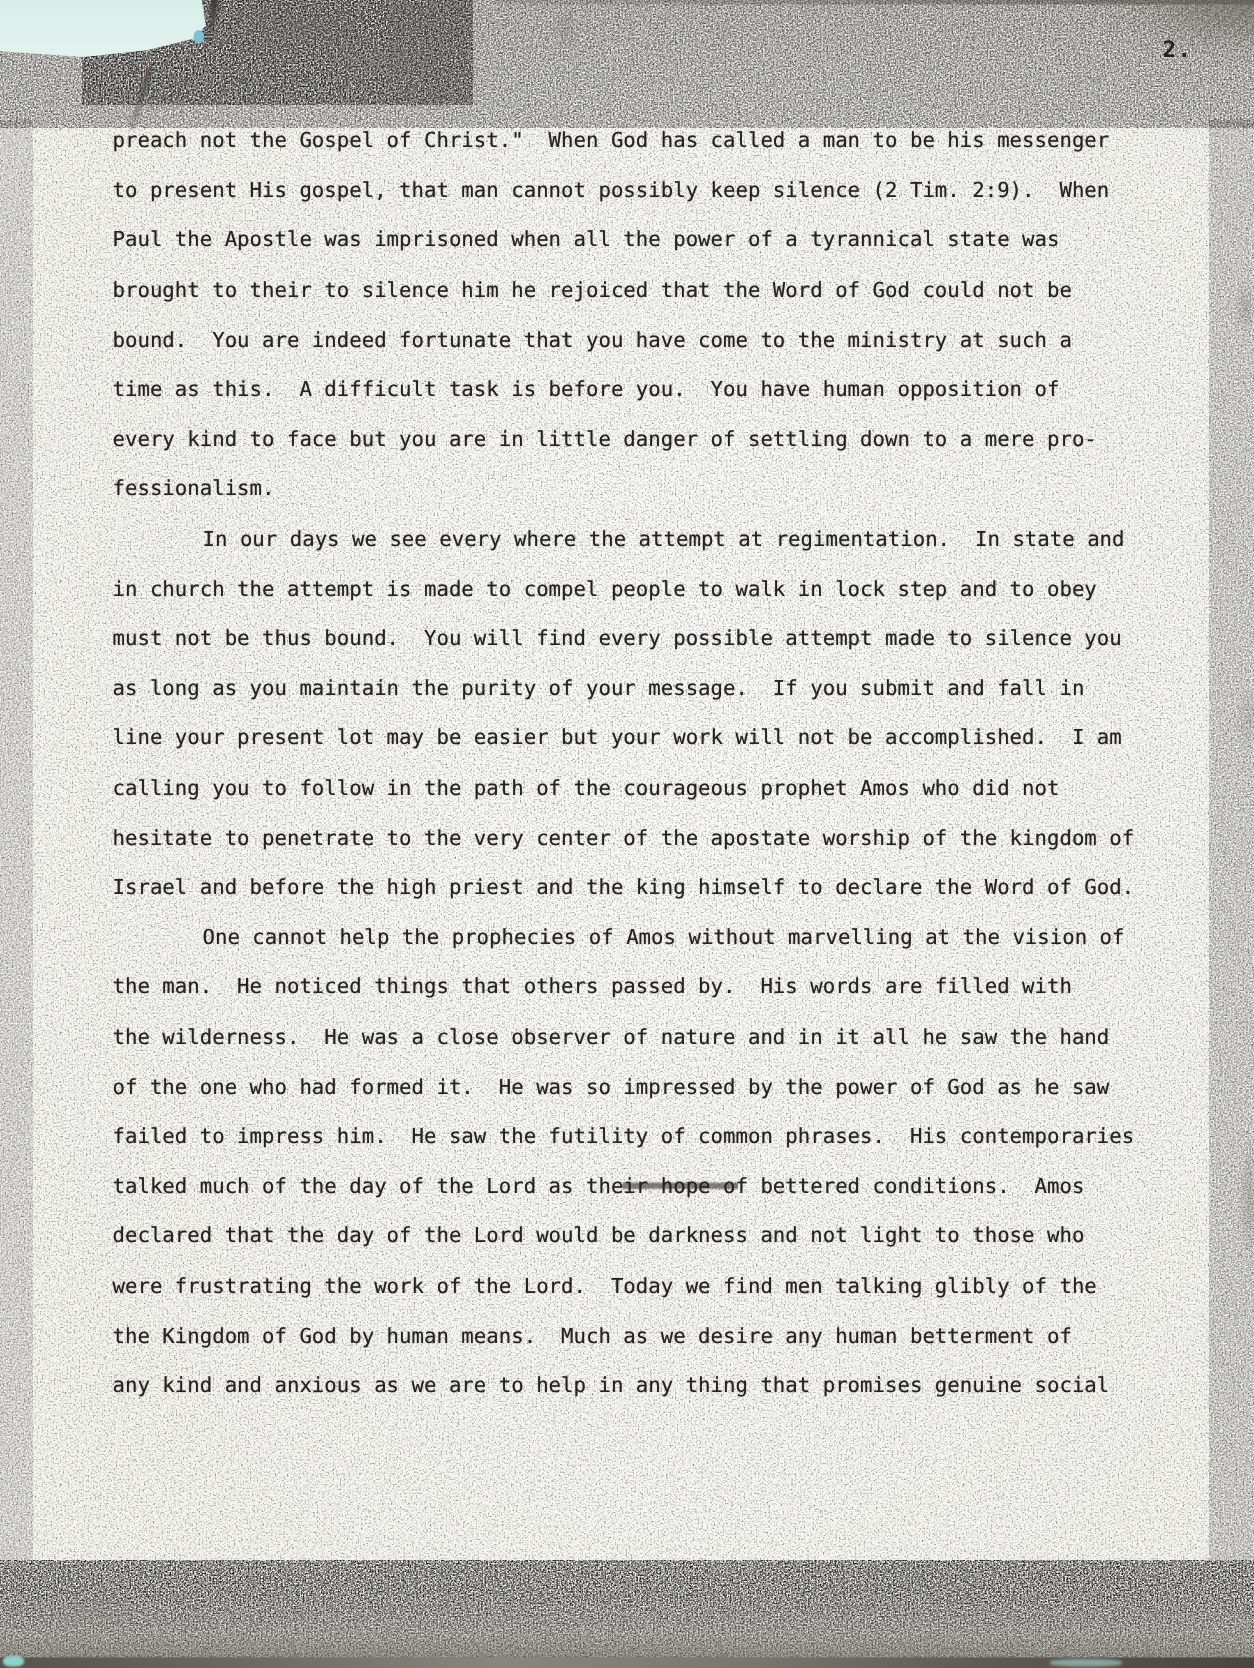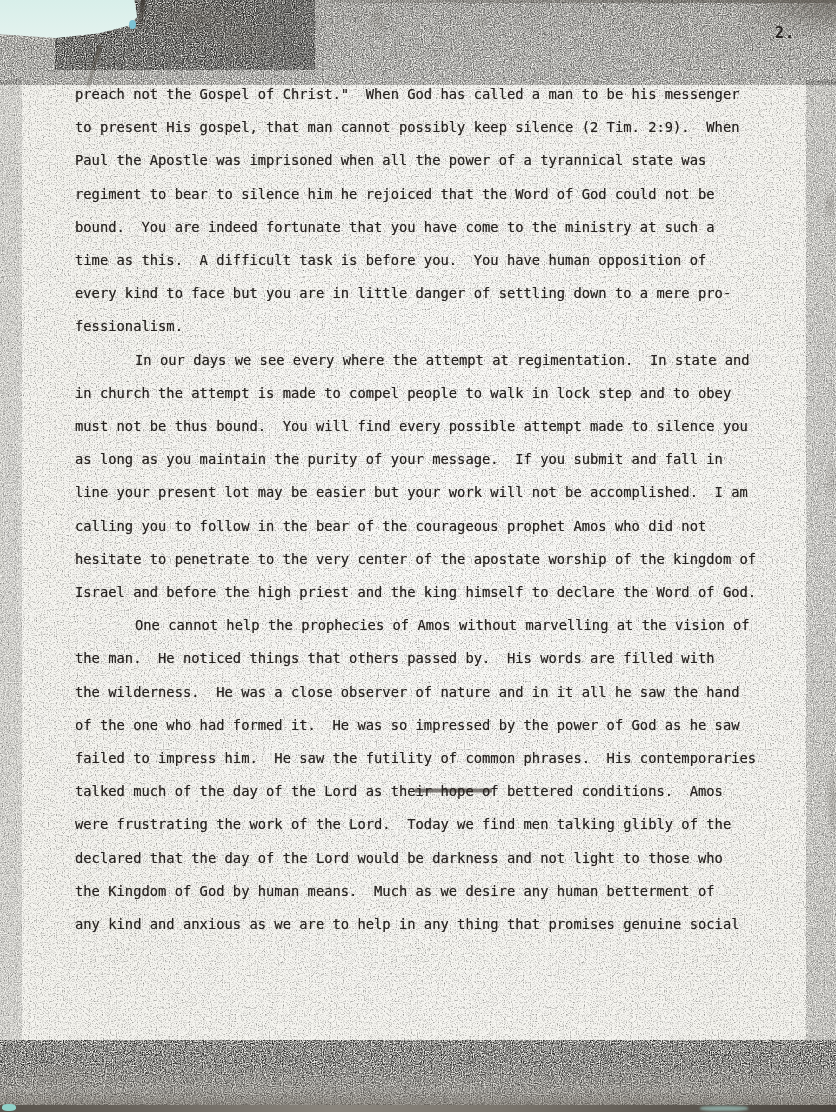--- a/index.html
+++ b/index.html
@@ -130,41 +130,41 @@
   <div class="cyan-dot"></div>
   <div class="tear-line"></div>
   <div class="crease-line"></div>
 
   <div class="page-number">2.</div>
 
   <div class="text-block">
       <div class="line">preach not the Gospel of Christ."  When God has called a man to be his messenger</div>
       <div class="line">to present His gospel, that man cannot possibly keep silence (2 Tim. 2:9).  When</div>
       <div class="line">Paul the Apostle was imprisoned when all the power of a tyrannical state was</div>
-      <div class="line">regiment to bear to silence him he rejoiced that the Word of God could not be</div>
+      <div class="line">brought to their to silence him he rejoiced that the Word of God could not be</div>
       <div class="line">bound.  You are indeed fortunate that you have come to the ministry at such a</div>
       <div class="line">time as this.  A difficult task is before you.  You have human opposition of</div>
       <div class="line">every kind to face but you are in little danger of settling down to a mere pro-</div>
       <div class="line">fessionalism.</div>
       <div class="line indent">In our days we see every where the attempt at regimentation.  In state and</div>
       <div class="line">in church the attempt is made to compel people to walk in lock step and to obey</div>
       <div class="line">must not be thus bound.  You will find every possible attempt made to silence you</div>
       <div class="line">as long as you maintain the purity of your message.  If you submit and fall in</div>
       <div class="line">line your present lot may be easier but your work will not be accomplished.  I am</div>
-      <div class="line">calling you to follow in the bear of the courageous prophet Amos who did not</div>
+      <div class="line">calling you to follow in the path of the courageous prophet Amos who did not</div>
       <div class="line">hesitate to penetrate to the very center of the apostate worship of the kingdom of</div>
       <div class="line">Israel and before the high priest and the king himself to declare the Word of God.</div>
       <div class="line indent">One cannot help the prophecies of Amos without marvelling at the vision of</div>
       <div class="line">the man.  He noticed things that others passed by.  His words are filled with</div>
       <div class="line">the wilderness.  He was a close observer of nature and in it all he saw the hand</div>
       <div class="line">of the one who had formed it.  He was so impressed by the power of God as he saw</div>
       <div class="line">failed to impress him.  He saw the futility of common phrases.  His contemporaries</div>
       <div class="line">talked much of the day of the Lord as their hope of bettered conditions.  Amos</div>
+      <div class="line">declared that the day of the Lord would be darkness and not light to those who</div>
       <div class="line">were frustrating the work of the Lord.  Today we find men talking glibly of the</div>
-      <div class="line">declared that the day of the Lord would be darkness and not light to those who</div>
       <div class="line">the Kingdom of God by human means.  Much as we desire any human betterment of</div>
       <div class="line">any kind and anxious as we are to help in any thing that promises genuine social</div>
     </div>
 
   <div class="overstrike"></div>
 
   <div class="bottom-edge"></div>
   <div class="bottom-band"></div>
   <div class="cyan-bl"></div>
   <div class="cyan-bm"></div>

